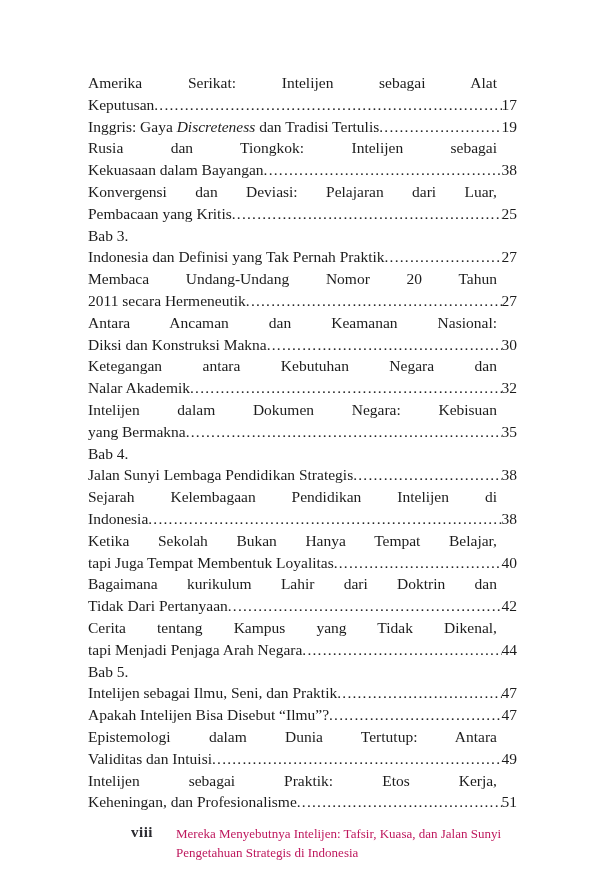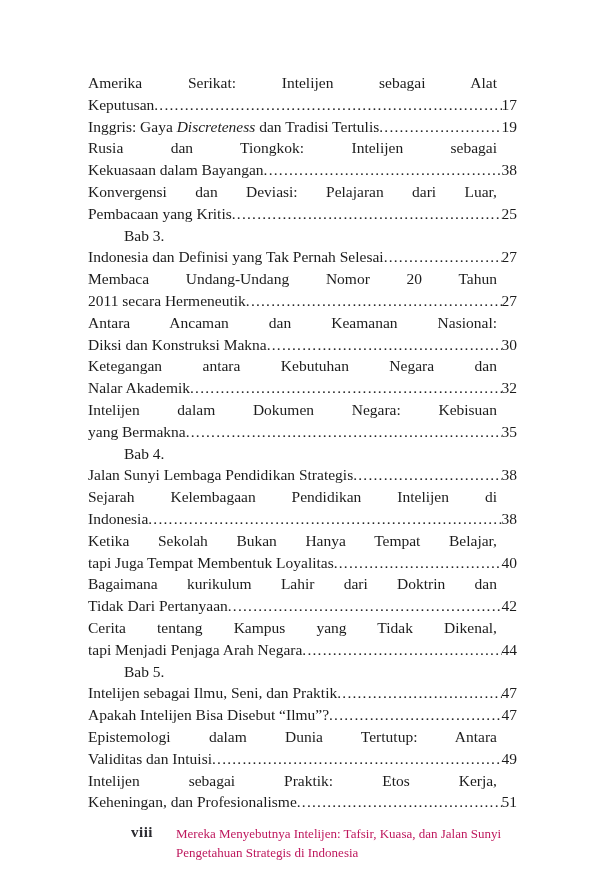--- a/index.html
+++ b/index.html
@@ -22,21 +22,20 @@
   }
   .toc-line {
     display: flex;
     font-size: 15.5px;
     line-height: 21.8px;
     flex-direction: column;
   }
   .toc-label {
     width: 85px;
     flex-shrink: 0;
-    margin-left: 36px;
   }
   .toc-content {
     flex: 1;
     min-width: 0;
   }
   
   .toc-content.justified {
     text-align: justify;
     text-align-last: justify;
     padding-right: 20px; 
@@ -132,21 +131,21 @@
         <span class="toc-label"></span>
         <span class="toc-content has-page">
           <span class="toc-text"><span>Pembacaan yang Kritis</span></span>
           <span class="dots"></span>
           <span class="pg">25</span>
         </span>
       </div>
       <div class="toc-line">
         <span class="toc-label">Bab 3.</span>
         <span class="toc-content has-page">
-          <span class="toc-text"><span>Indonesia dan Definisi yang Tak Pernah Selesai</span></span>
+          <span class="toc-text"><span>Indonesia dan Definisi yang Tak Pernah Praktik</span></span>
           <span class="dots"></span>
           <span class="pg">27</span>
         </span>
       </div>
       <div class="toc-line">
         <span class="toc-label"></span>
         <span class="toc-content justified"><span class="toc-text"><span>Membaca Undang-Undang Nomor 20 Tahun</span></span></span>
       </div>
       <div class="toc-line">
         <span class="toc-label"></span>

